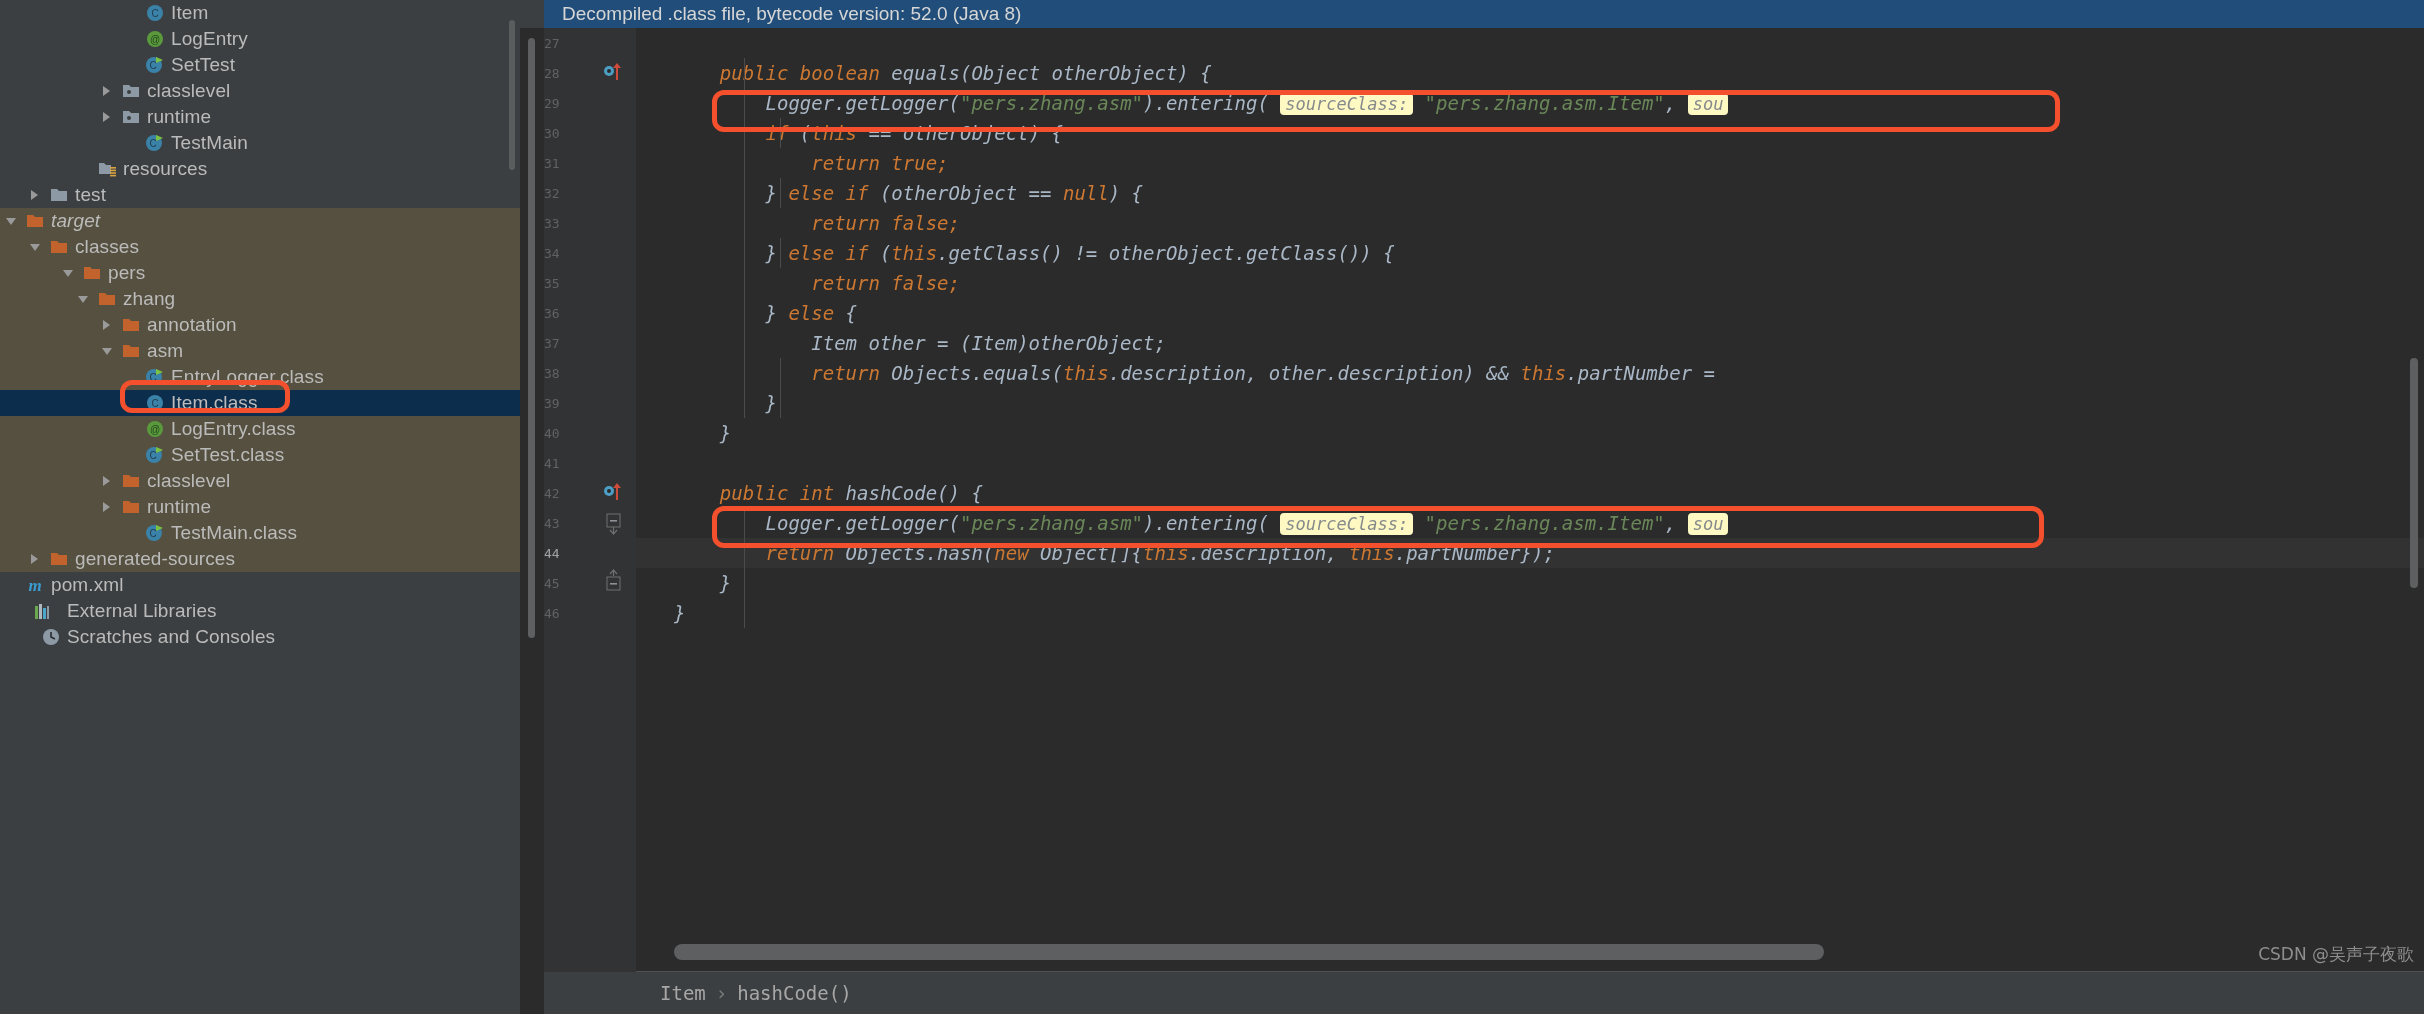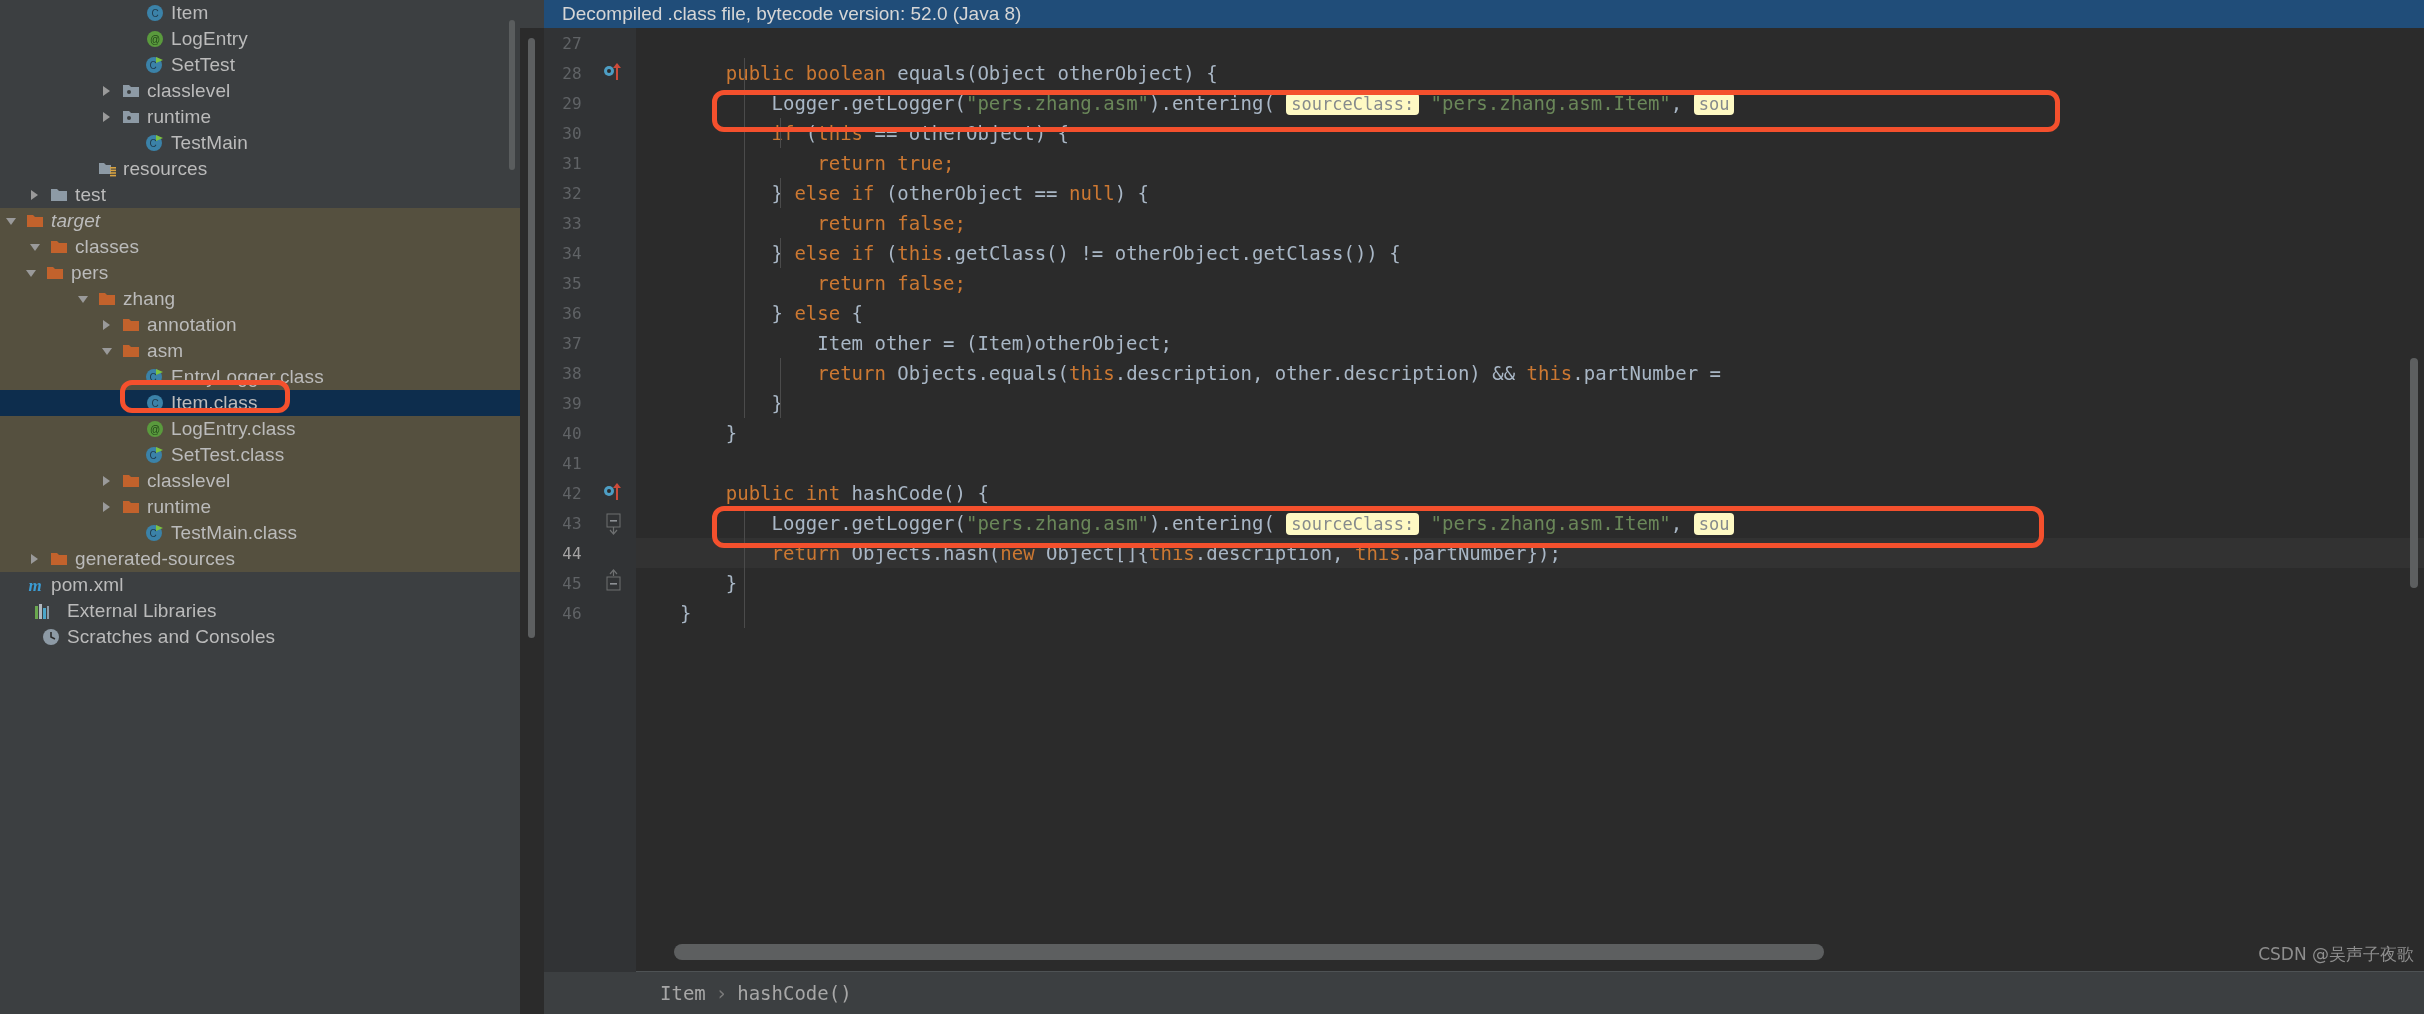--- a/index.html
+++ b/index.html
@@ -84,27 +84,27 @@
   .code-line {
     position:relative;
     height:30px;
     display:flex;
     align-items:center;
     font-family:"DejaVu Sans Mono", monospace;
     font-size:19px;
     white-space:pre;
   }
   .ln {
-    position:absolute; left:0; width:56px; text-align:center;
-    color:#606366; font-size:16px;
+    position:absolute; left:0; width:56px; text-align:left;
+    color:#606366; font-size:13px;
     font-family:"DejaVu Sans Mono", monospace;
   }
   .ln.current { color:#a4a3a3; }
   .gut-icon { position:absolute; left:58px; width:30px; height:30px; }
-  .code-text { position:absolute; left:136px; }
+  .code-text { position:absolute; left:130px;font-style:italic; }
 
   .kw   { color:#cc7832; }
   .txt  { color:#a9b7c6; }
   .str  { color:#6a8759; }
   .inlay {
     color:#868a8c;
     background:#fef9c3;
     border-radius:4px;
     padding:1px 5px;
     font-size:17px;
@@ -283,21 +283,21 @@
               <path d="M3 5 L13 5 L8 12 Z" fill="#9a9a9a"></path>
             </svg>
           </span>
           <span class="ico">
             <svg width="18" height="18" viewBox="0 0 18 18">
               <path d="M1 3 h6 l2 2 h8 v10 h-16 z" fill="#c2622c"></path>
             </svg>
           </span>
           <span class="lbl">classes</span>
         </div>
-        <div class="tree-row target-bg" style="padding-left: 20px;">
+        <div class="tree-row target-bg" style="padding-left: 57px;">
           <span class="tw">
             <svg width="16" height="16" viewBox="0 0 16 16">
               <path d="M3 5 L13 5 L8 12 Z" fill="#9a9a9a"></path>
             </svg>
           </span>
           <span class="ico">
             <svg width="18" height="18" viewBox="0 0 18 18">
               <path d="M1 3 h6 l2 2 h8 v10 h-16 z" fill="#c2622c"></path>
             </svg>
           </span>

